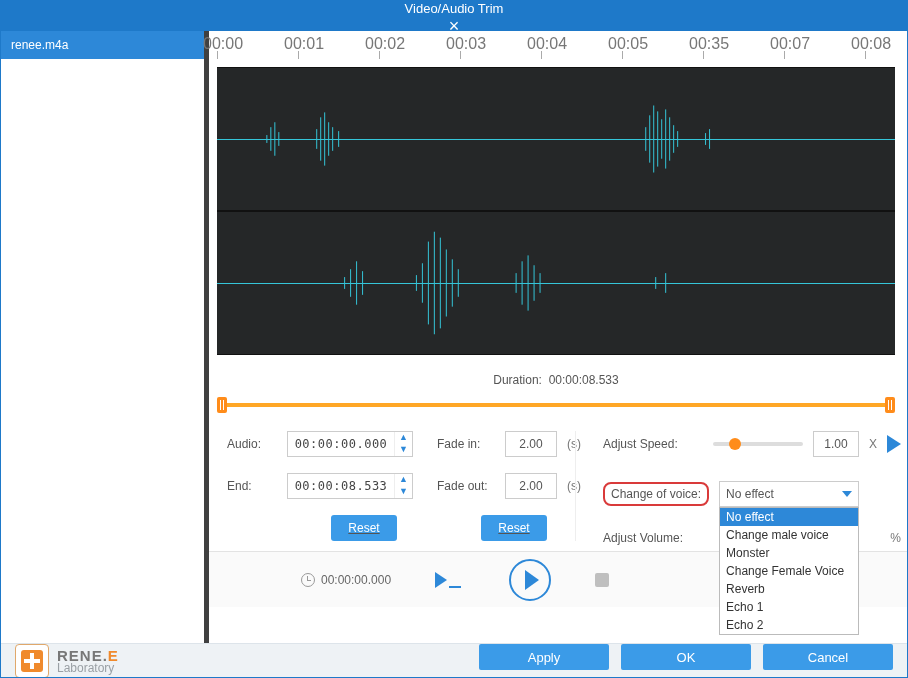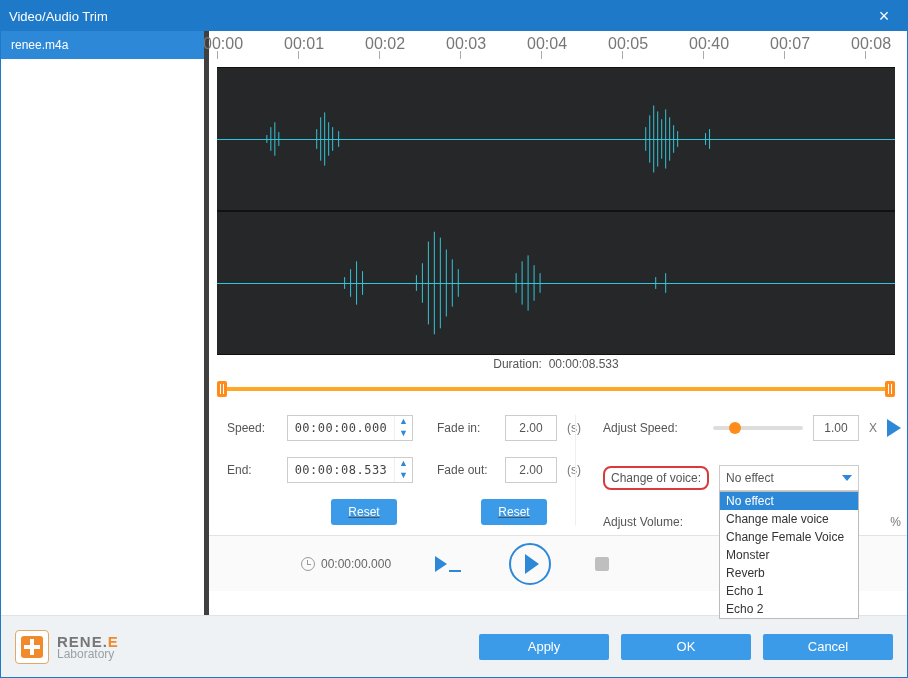--- a/index.html
+++ b/index.html
@@ -1,34 +1,34 @@
 <!DOCTYPE html>
 <html><head>
 <meta charset="utf-8">
 <style>
   * { box-sizing: border-box; margin: 0; padding: 0; font-family: "Segoe UI", Arial, sans-serif; }
   body { background: #f9f9f9; }
   .window { width: 908px; height: 678px; background: #fff; border: 1px solid #1e79c9; display: flex; flex-direction: column; position: relative; overflow: hidden; }
-  .titlebar { height: 30px; background: #1e79c9; color: #fff; display: flex; align-items: center; padding: 0 8px; font-size: 13px; }
+  .titlebar { height: 30px; background: #1e79c9; color: #fff; display: flex; align-items: center; padding: 0 8px; font-size: 13px; flex-direction: column; }
   .titlebar .title { flex: 1; }
   .titlebar .close { width: 30px; text-align: center; font-size: 18px; cursor: pointer; }
   .body { flex: 1; display: flex; min-height: 0; }
   .sidebar { width: 208px; background: #fff; border-right: 5px solid #404040; }
   .file-item { background: #2d88d8; color: #fff; padding: 7px 10px; font-size: 12px; }
   .main { flex: 1; display: flex; flex-direction: column; min-width: 0; }
   .ruler-wave { display: flex; flex-direction: column; padding: 0 12px 0 8px; }
   .ruler { display: flex; height: 36px; align-items: flex-start; color: #777; font-size: 16px; position: relative; padding-top: 4px; }
   .rtick { flex: 1; position: relative; }
   .rtick:before { content:""; position:absolute; left:0; top:16px; width:1px; height:8px; background:#aaa;}
   .rtick span { position: absolute; left: -14px; top: 0; }
   .waveform { background: #252728; height: 144px; position: relative; border-top:1px solid #111; border-bottom:1px solid #111; }
   .wave-mid { position:absolute; left:0; right:0; top:50%; height:1px; background:#35c5d9; }
   .wave svg { position:absolute; left:0; top:0; width:100%; height:100%; }
   .slider-track { padding: 0 12px 0 8px; }
-  .dur-row { text-align:center; font-size:12px; color:#555; padding: 2px 0 10px; }
+  .dur-row { text-align:center; font-size:12px; color:#555; padding: 18px 0 10px; }
   .range-bar { position: relative; height: 16px; }
   .range-bar .track { position:absolute; left:0; right:0; top:6px; height:4px; background:#ffa726; }
   .range-bar .handle { position:absolute; top:0; width:10px; height:16px; background:#ff8c1a; cursor:ew-resize; border-radius:2px; }
   .range-bar .handle .grip { position:absolute; left:3px; top:3px; width:1px; height:10px; background:#fff; box-shadow: 3px 0 0 #fff; }
   .range-bar .hl { left:0; }
   .range-bar .hr { right:0; }
   .controls { display: grid; grid-template-columns: 360px 1fr; gap: 0 16px; padding: 18px 18px 6px 18px; font-size: 12px; color: #555; position: relative; }
   .cgroup-left { display:flex; flex-direction:column; gap:16px; }
   .cgroup-right { display:flex; flex-direction:column; gap:24px; position: relative; }
   .row { display:flex; align-items:center; gap:10px; }
@@ -57,21 +57,21 @@
   .time-chip { display:flex; align-items:center; gap:6px; color:#666; font-size:12px; }
   .clock-icon { width:14px; height:14px; border:1.5px solid #999; border-radius:50%; position:relative; }
   .clock-icon:before { content:""; position:absolute; left:5px; top:2px; width:1px; height:5px; background:#999; }
   .clock-icon:after { content:""; position:absolute; left:5px; top:6px; width:4px; height:1px; background:#999; }
   .btn-setmark { display:flex; align-items:flex-end; gap:2px; cursor:pointer; }
   .btn-setmark .pl { width:0; height:0; border-left:12px solid #2d88d8; border-top:8px solid transparent; border-bottom:8px solid transparent; }
   .btn-setmark .ln { width:12px; height:2px; background:#2d88d8; }
   .btn-play { width:42px; height:42px; border:2px solid #2d88d8; border-radius:50%; display:flex; align-items:center; justify-content:center; cursor:pointer; margin: 0 6px; }
   .btn-play .tri { width:0; height:0; border-left:14px solid #2d88d8; border-top:10px solid transparent; border-bottom:10px solid transparent; margin-left:4px; }
   .btn-stop { width:14px; height:14px; background:#bfbfbf; border-radius:2px; cursor:pointer; }
-  .footer { height:62px; background:#eef2f5; border-top:1px solid #dde4ea; display:flex; align-items:center; padding: 0 14px; }
+  .footer { height:34px; background:#eef2f5; border-top:1px solid #dde4ea; display:flex; padding: 0 14px; }
   .logo { display:flex; align-items:center; gap:8px; }
   .logo-badge { width:34px; height:34px; background:#fff; border:1px solid #e0a86b; border-radius:4px; display:flex; align-items:center; justify-content:center; position:relative; }
   .logo-badge .cross { width:22px; height:22px; background:#f08a2c; border-radius:3px; position:relative; }
   .logo-badge .cross:before, .logo-badge .cross:after { content:""; position:absolute; background:#fff; }
   .logo-badge .cross:before { left:9px; top:3px; width:4px; height:16px; }
   .logo-badge .cross:after { top:9px; left:3px; height:4px; width:16px; }
   .logo-text { display:flex; flex-direction:column; line-height:1; }
   .logo-text .t1 { font-weight:bold; color:#777; letter-spacing:1px; font-size:15px; }
   .logo-text .t1 b { color:#f08a2c; }
   .logo-text .t2 { font-family: Liberation Sans, sans-serif; color:#9aa0a5; font-size:12px; margin-top:-1px; }
@@ -112,21 +112,21 @@
           <div class="rtick">
               <span>00:03</span>
             </div>
           <div class="rtick">
               <span>00:04</span>
             </div>
           <div class="rtick">
               <span>00:05</span>
             </div>
           <div class="rtick">
-              <span>00:40</span>
+              <span>00:35</span>
             </div>
           <div class="rtick">
               <span>00:07</span>
             </div>
           <div class="rtick" style="flex:0 0 30px">
               <span>00:08</span>
             </div>
         </div>
 
         <div class="waveform wave">
@@ -199,21 +199,21 @@
               <div class="grip"></div>
             </div>
         </div>
       </div>
 
       <div class="controls">
         <div class="divider"></div>
 
         <div class="cgroup-left">
           <div class="row">
-            <span class="lbl">Speed:</span>
+            <span class="lbl">Audio:</span>
             <div class="spin">
               <input value="00:00:00.000" style="">
               <div class="arrows">
                   <span>▲</span>
                   <span>▼</span>
                 </div>
             </div>
             <span class="lbl2" style="margin-left:14px">Fade in:</span>
             <input class="num" value="2.00" style="">
             <span class="unit">(s)</span>
@@ -250,22 +250,22 @@
               <span>Change of voice:</span>
             </span>
             <div class="dd-wrap">
               <div class="dd">
                 <span>No effect</span>
                 <span class="arrow"></span>
               </div>
               <div class="dd-list">
                 <div class="sel">No effect</div>
                 <div>Change male voice</div>
+                <div>Monster</div>
                 <div>Change Female Voice</div>
-                <div>Monster</div>
                 <div>Reverb</div>
                 <div>Echo 1</div>
                 <div>Echo 2</div>
               </div>
             </div>
           </div>
           <div class="row">
             <span class="lbl3">Adjust Volume:</span>
             <span style="flex:1"></span>
             <span class="unit">%</span>

